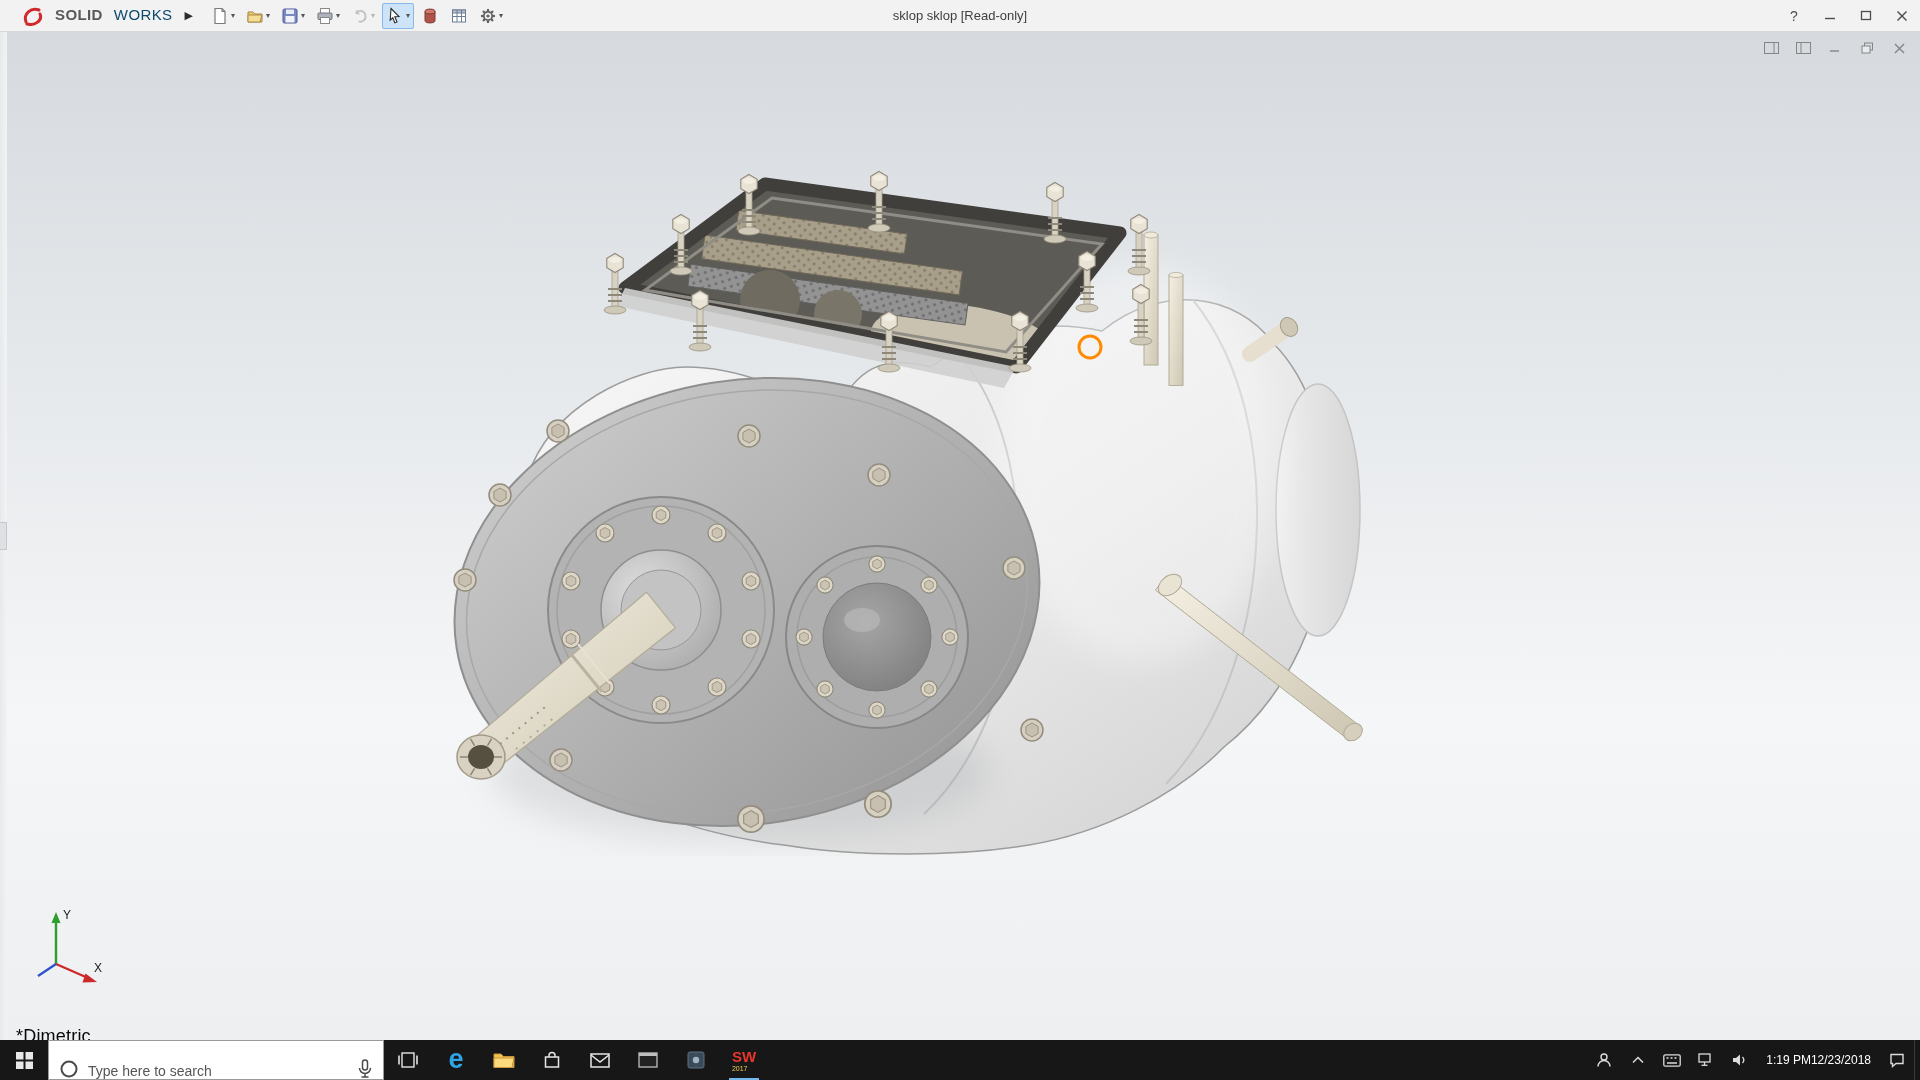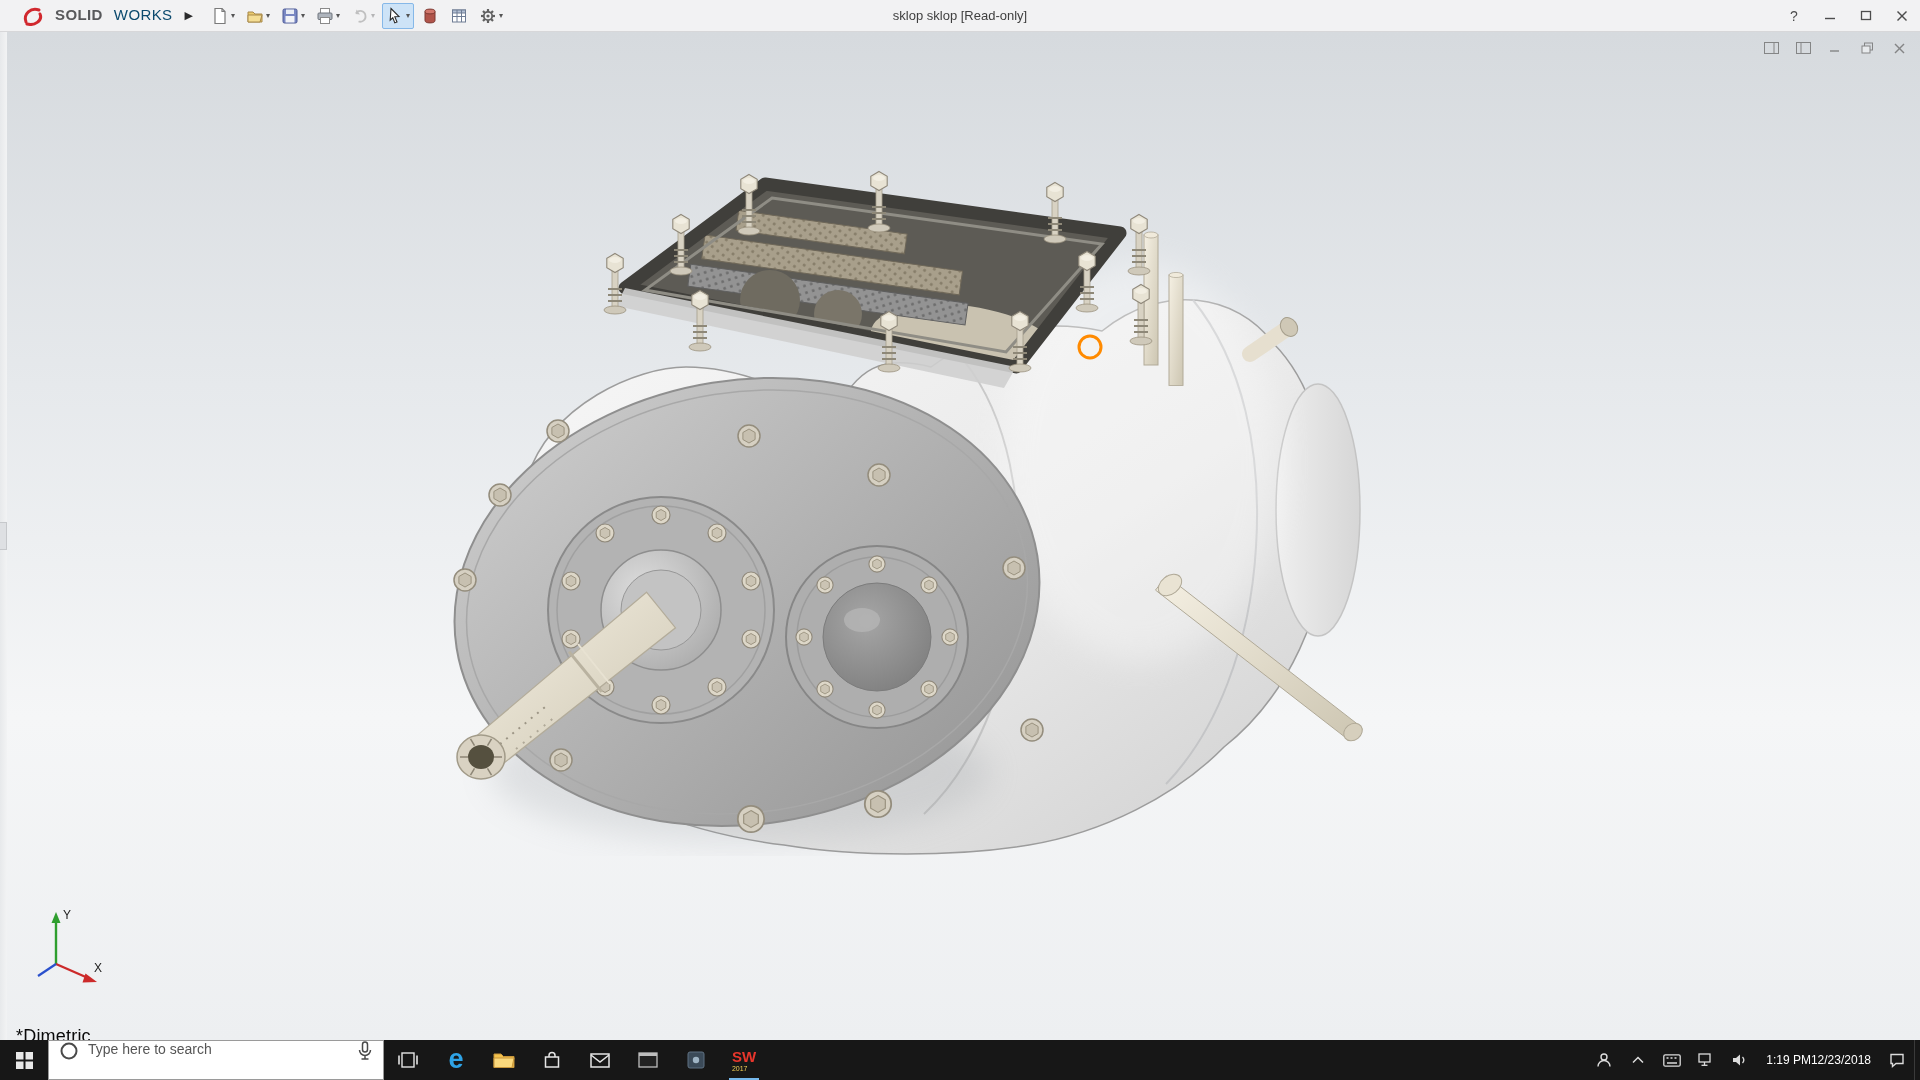--- a/index.html
+++ b/index.html
@@ -30,21 +30,21 @@
   .dbtn{display:flex;align-items:center;justify-content:center;width:18px;height:16px;opacity:.8}
   .left-edge{position:absolute;left:0;top:0;bottom:0;width:7px;background:linear-gradient(90deg,#e7e9eb,#f2f3f4)}
   .left-tab{position:absolute;left:0;top:50%;margin-top:-14px;width:7px;height:28px;background:#dee0e3;border:1px solid #c6c8cb;border-left:none}
   .triad{position:absolute;left:22px;bottom:48px;width:84px;height:92px}
   .view-label{position:absolute;left:16px;bottom:-7px;font-size:18px;color:#0a0a0a;letter-spacing:.2px}
 
   
   .taskbar{position:absolute;left:0;right:0;bottom:0;height:40px;background:#171717;display:flex;align-items:stretch;z-index:30}
   .tb-slot{width:48px;display:flex;align-items:center;justify-content:center;position:relative;cursor:default}
   .tb-slot.open::after{content:"";position:absolute;bottom:0;left:9px;right:9px;height:2px;background:#76b9ed}
-  .searchbox{width:336px;background:#ffffff;display:flex;align-items:flex-start;gap:9px;padding:0 10px;border:1px solid #9a9a9a}
+  .searchbox{width:336px;background:#ffffff;display:flex;align-items:flex-end;gap:9px;padding:0 10px;border:1px solid #9a9a9a}
   .searchbox input{flex:1;border:none;outline:none;background:transparent;font-size:14px;color:#333;font-family:"Liberation Sans",sans-serif}
   .searchbox input::placeholder{color:#555}
   .tray{margin-left:auto;display:flex;align-items:stretch}
   .tray .tb-slot{width:34px}
   .clock{display:flex;flex-direction:row;align-items:center;justify-content:center;color:#fff;font-size:12px;line-height:1.25;padding:0 9px;text-align:center}
   .sw-stack{display:flex;flex-direction:column;align-items:flex-start;line-height:1}
   .sw-stack .sw{color:#e8362c;font-weight:bold;font-size:15px}
   .sw-stack .yr{color:#f3cf56;font-size:7px;margin-top:1px}
   .edge-e{color:#2ea3e6;font-size:27px;font-weight:bold;line-height:1;transform:translateY(-1px)}
   .show-desktop{width:6px;border-left:1px solid #3a3a3a}

